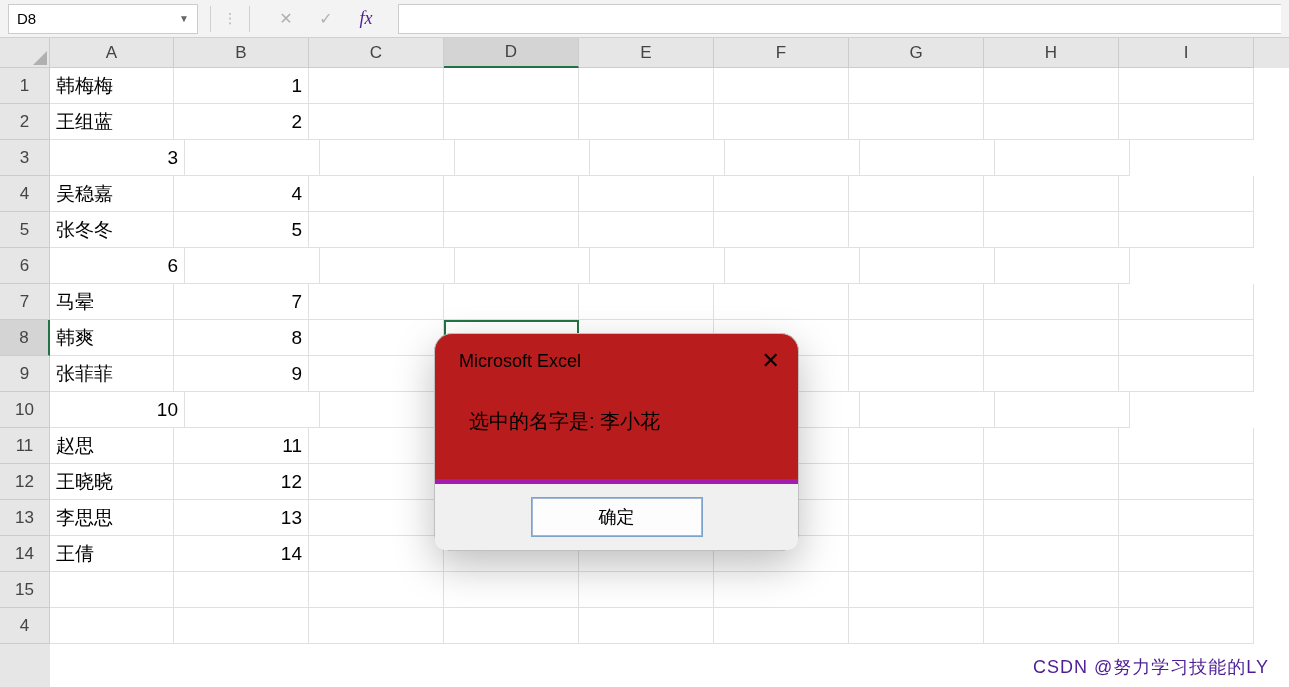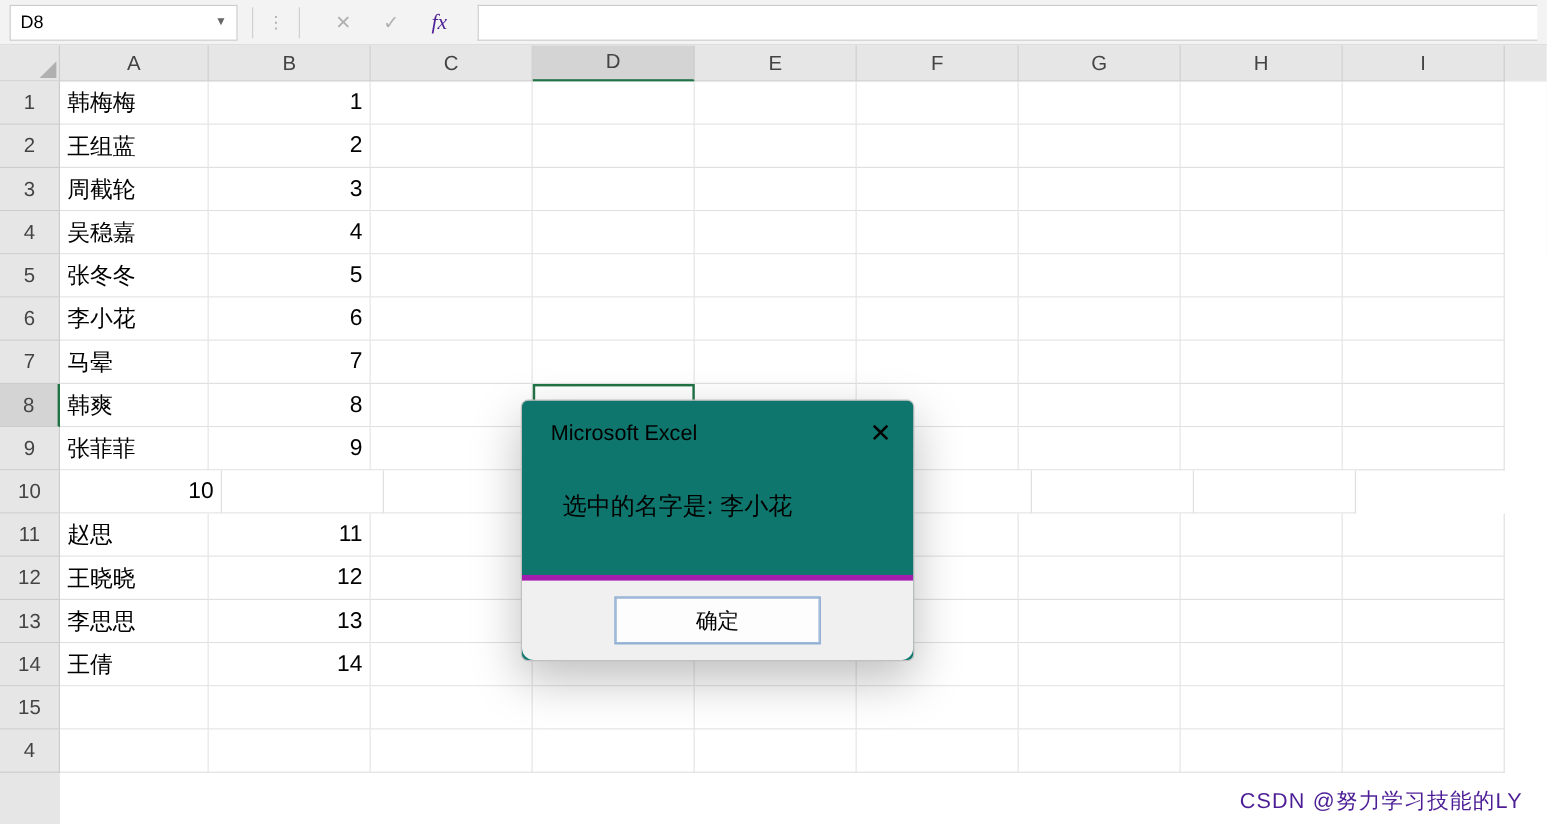--- a/index.html
+++ b/index.html
@@ -121,24 +121,24 @@
     .cell.num { justify-content: flex-end; }
     .cell.selected {
       border: 2px solid #217346;
       background: #fff;
       position: relative;
       z-index: 2;
     }
     .dialog {
       position: absolute;
       left: 434px; top: 295px;
-      width: 328px;
-      background: #0f766e;
+      width: 365px;
+      background: #b91c1c;
       border: 1px solid #c0c0c0;
-      border-radius: 6px;
+      border-radius: 18px;
       box-shadow: 0 15px 40px rgba(0,0,0,0.25);
       z-index: 100;
     }
     .dialog-title {
       display: flex; justify-content: space-between; align-items: center;
       padding: 14px 18px 10px 24px;
       font-size: 18px;
     }
     .dialog-close { font-size: 22px; cursor: pointer; font-weight: 300; }
     .dialog-body {
@@ -239,21 +239,20 @@
         <div class="cell num">2</div>
         <div class="cell"></div>
         <div class="cell"></div>
         <div class="cell"></div>
         <div class="cell"></div>
         <div class="cell"></div>
         <div class="cell"></div>
         <div class="cell"></div>
       </div>
       <div class="row">
-        <div class="cell first">周截轮</div>
         <div class="cell num">3</div>
         <div class="cell"></div>
         <div class="cell"></div>
         <div class="cell"></div>
         <div class="cell"></div>
         <div class="cell"></div>
         <div class="cell"></div>
         <div class="cell"></div>
       </div>
       <div class="row">
@@ -272,21 +271,20 @@
         <div class="cell num">5</div>
         <div class="cell"></div>
         <div class="cell"></div>
         <div class="cell"></div>
         <div class="cell"></div>
         <div class="cell"></div>
         <div class="cell"></div>
         <div class="cell"></div>
       </div>
       <div class="row">
-        <div class="cell first">李小花</div>
         <div class="cell num">6</div>
         <div class="cell"></div>
         <div class="cell"></div>
         <div class="cell"></div>
         <div class="cell"></div>
         <div class="cell"></div>
         <div class="cell"></div>
         <div class="cell"></div>
       </div>
       <div class="row">

